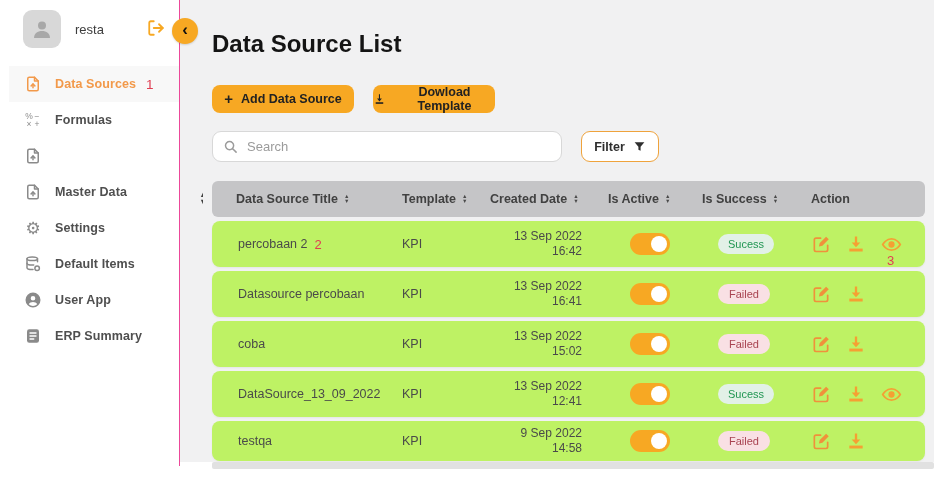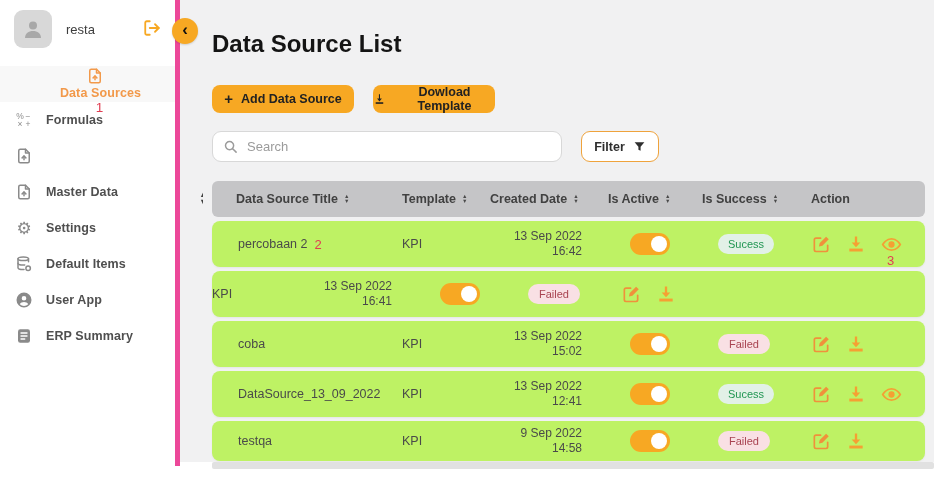--- a/index.html
+++ b/index.html
@@ -5,37 +5,37 @@
   * { margin:0; padding:0; box-sizing:border-box; }
   html,body { width:934px; height:478px; overflow:hidden; background:#ffffff;
     font-family:"Liberation Sans", sans-serif; }
   .app { position:relative; width:934px; height:478px; }
 
   
   .main-bg { position:absolute; left:180px; top:0; width:754px; height:462px; background:#F1F1F2; }
 
   
   .sidebar { position:absolute; left:0; top:0; width:180px; height:466px; background:#ffffff;
-    border-right:5px solid #ec4899; z-index:2; }
+    border-right:1px solid #ec4899; z-index:2;padding-left:9px; }
   .user-row { display:flex; align-items:center; height:58px; padding:0 12px 0 14px; }
   .avatar { width:38px; height:38px; border-radius:9px; background:#D8D8D8; display:flex;
     align-items:center; justify-content:center; flex-shrink:0; }
   .user-name { margin-left:14px; font-size:13px; color:#3d3d3d; flex:1; }
   .logout-btn { width:20px; height:20px; color:#F7A823; cursor:pointer; }
   .collapse-btn { position:absolute; left:172px; top:18px; width:26px; height:26px; border-radius:50%;
     background:#F7A823; color:#111; display:flex; align-items:center; justify-content:center;
     font-size:17px; font-weight:bold; z-index:5; cursor:pointer; box-shadow:0 1px 2px rgba(0,0,0,.15); }
   .collapse-btn span{ margin-top:-2px; }
   .nav { margin-top:8px; }
   .nav-item { display:flex; align-items:center; height:36px; padding-left:14px; cursor:pointer;
     color:#4F4F4F; }
   .nav-item .nicon { width:20px; height:20px; color:#8A8A8A; display:flex; align-items:center;
     justify-content:center; flex-shrink:0; }
   .nav-item .nlabel { margin-left:12px; font-size:12.5px; font-weight:bold; letter-spacing:.1px; }
-  .nav-item.active { background:#F8F8F8; color:#F2994A;flex-direction:column; }
+  .nav-item.active { background:#F8F8F8; color:#F2994A; }
   .nav-item.active .nicon { color:#F2994A; }
   .nav-annotation { margin-left:10px; color:#E03E52; font-size:13.5px; font-weight:normal; }
   .formulas-icon { display:grid; grid-template-columns:8px 8px; grid-template-rows:8px 8px;
     font-size:8.5px; line-height:8px; color:#8A8A8A; text-align:center; }
   .gear-glyph { font-size:17px; line-height:17px; }
 
   
   .page-title { position:absolute; left:212px; top:30px; font-size:24px; font-weight:bold; color:#141414; z-index:3; }
   .btn-row { position:absolute; left:212px; top:85px; display:flex; gap:19px; z-index:3; }
   .btn-orange { height:28px; background:#F7A823; border:none; border-radius:8px; color:#222;
@@ -330,20 +330,23 @@
               <path fill="none" stroke="currentColor" stroke-width="2" d="M2 12s3.8-6.5 10-6.5S22 12 22 12s-3.8 6.5-10 6.5S2 12 2 12z"></path>
               <circle cx="12" cy="12" r="3.6" fill="currentColor"></circle>
             </svg>
             <span class="eye-annotation">3</span>
           </span>
         </div>
       </div>
     </div>
 
     <div class="trow">
+      <div class="col-title">
+        <span>Datasource percobaan</span>
+      </div>
       <div class="col-template">KPI</div>
       <div class="col-date">
         <div>13 Sep 2022</div>
         <div>16:41</div>
       </div>
       <div class="col-active">
         <div class="toggle">
             <div class="knob"></div>
           </div>
       </div>

